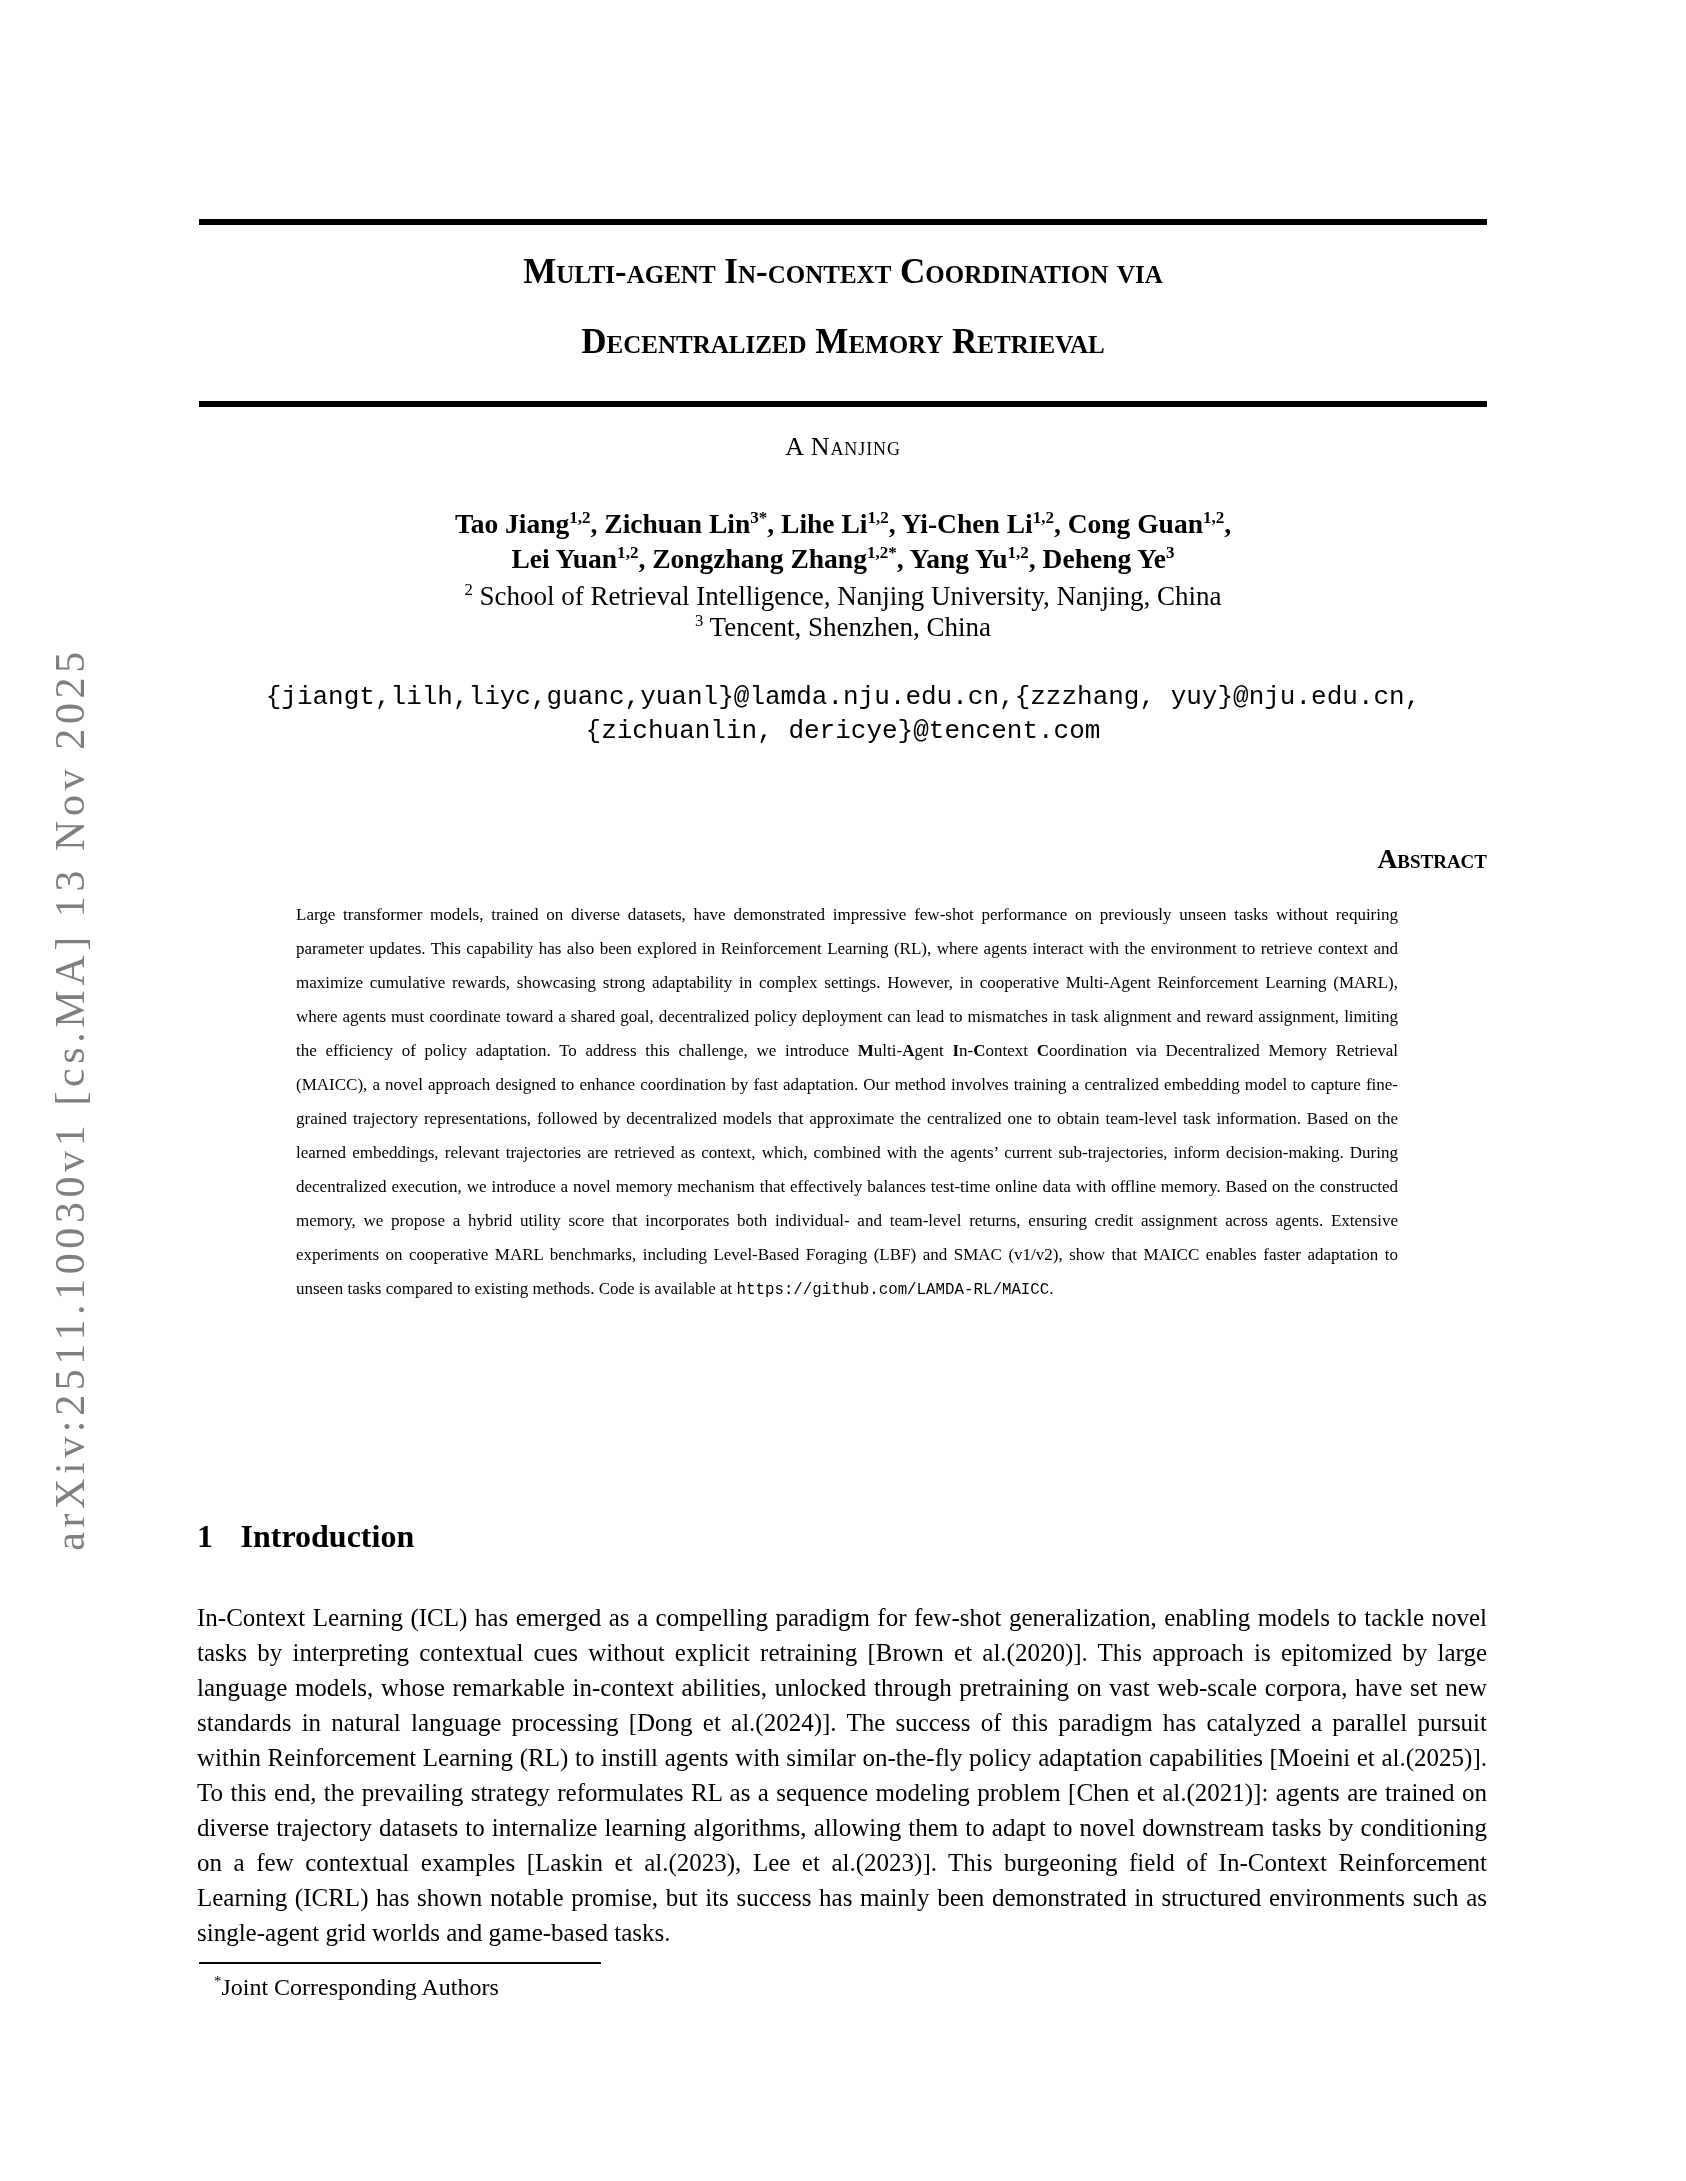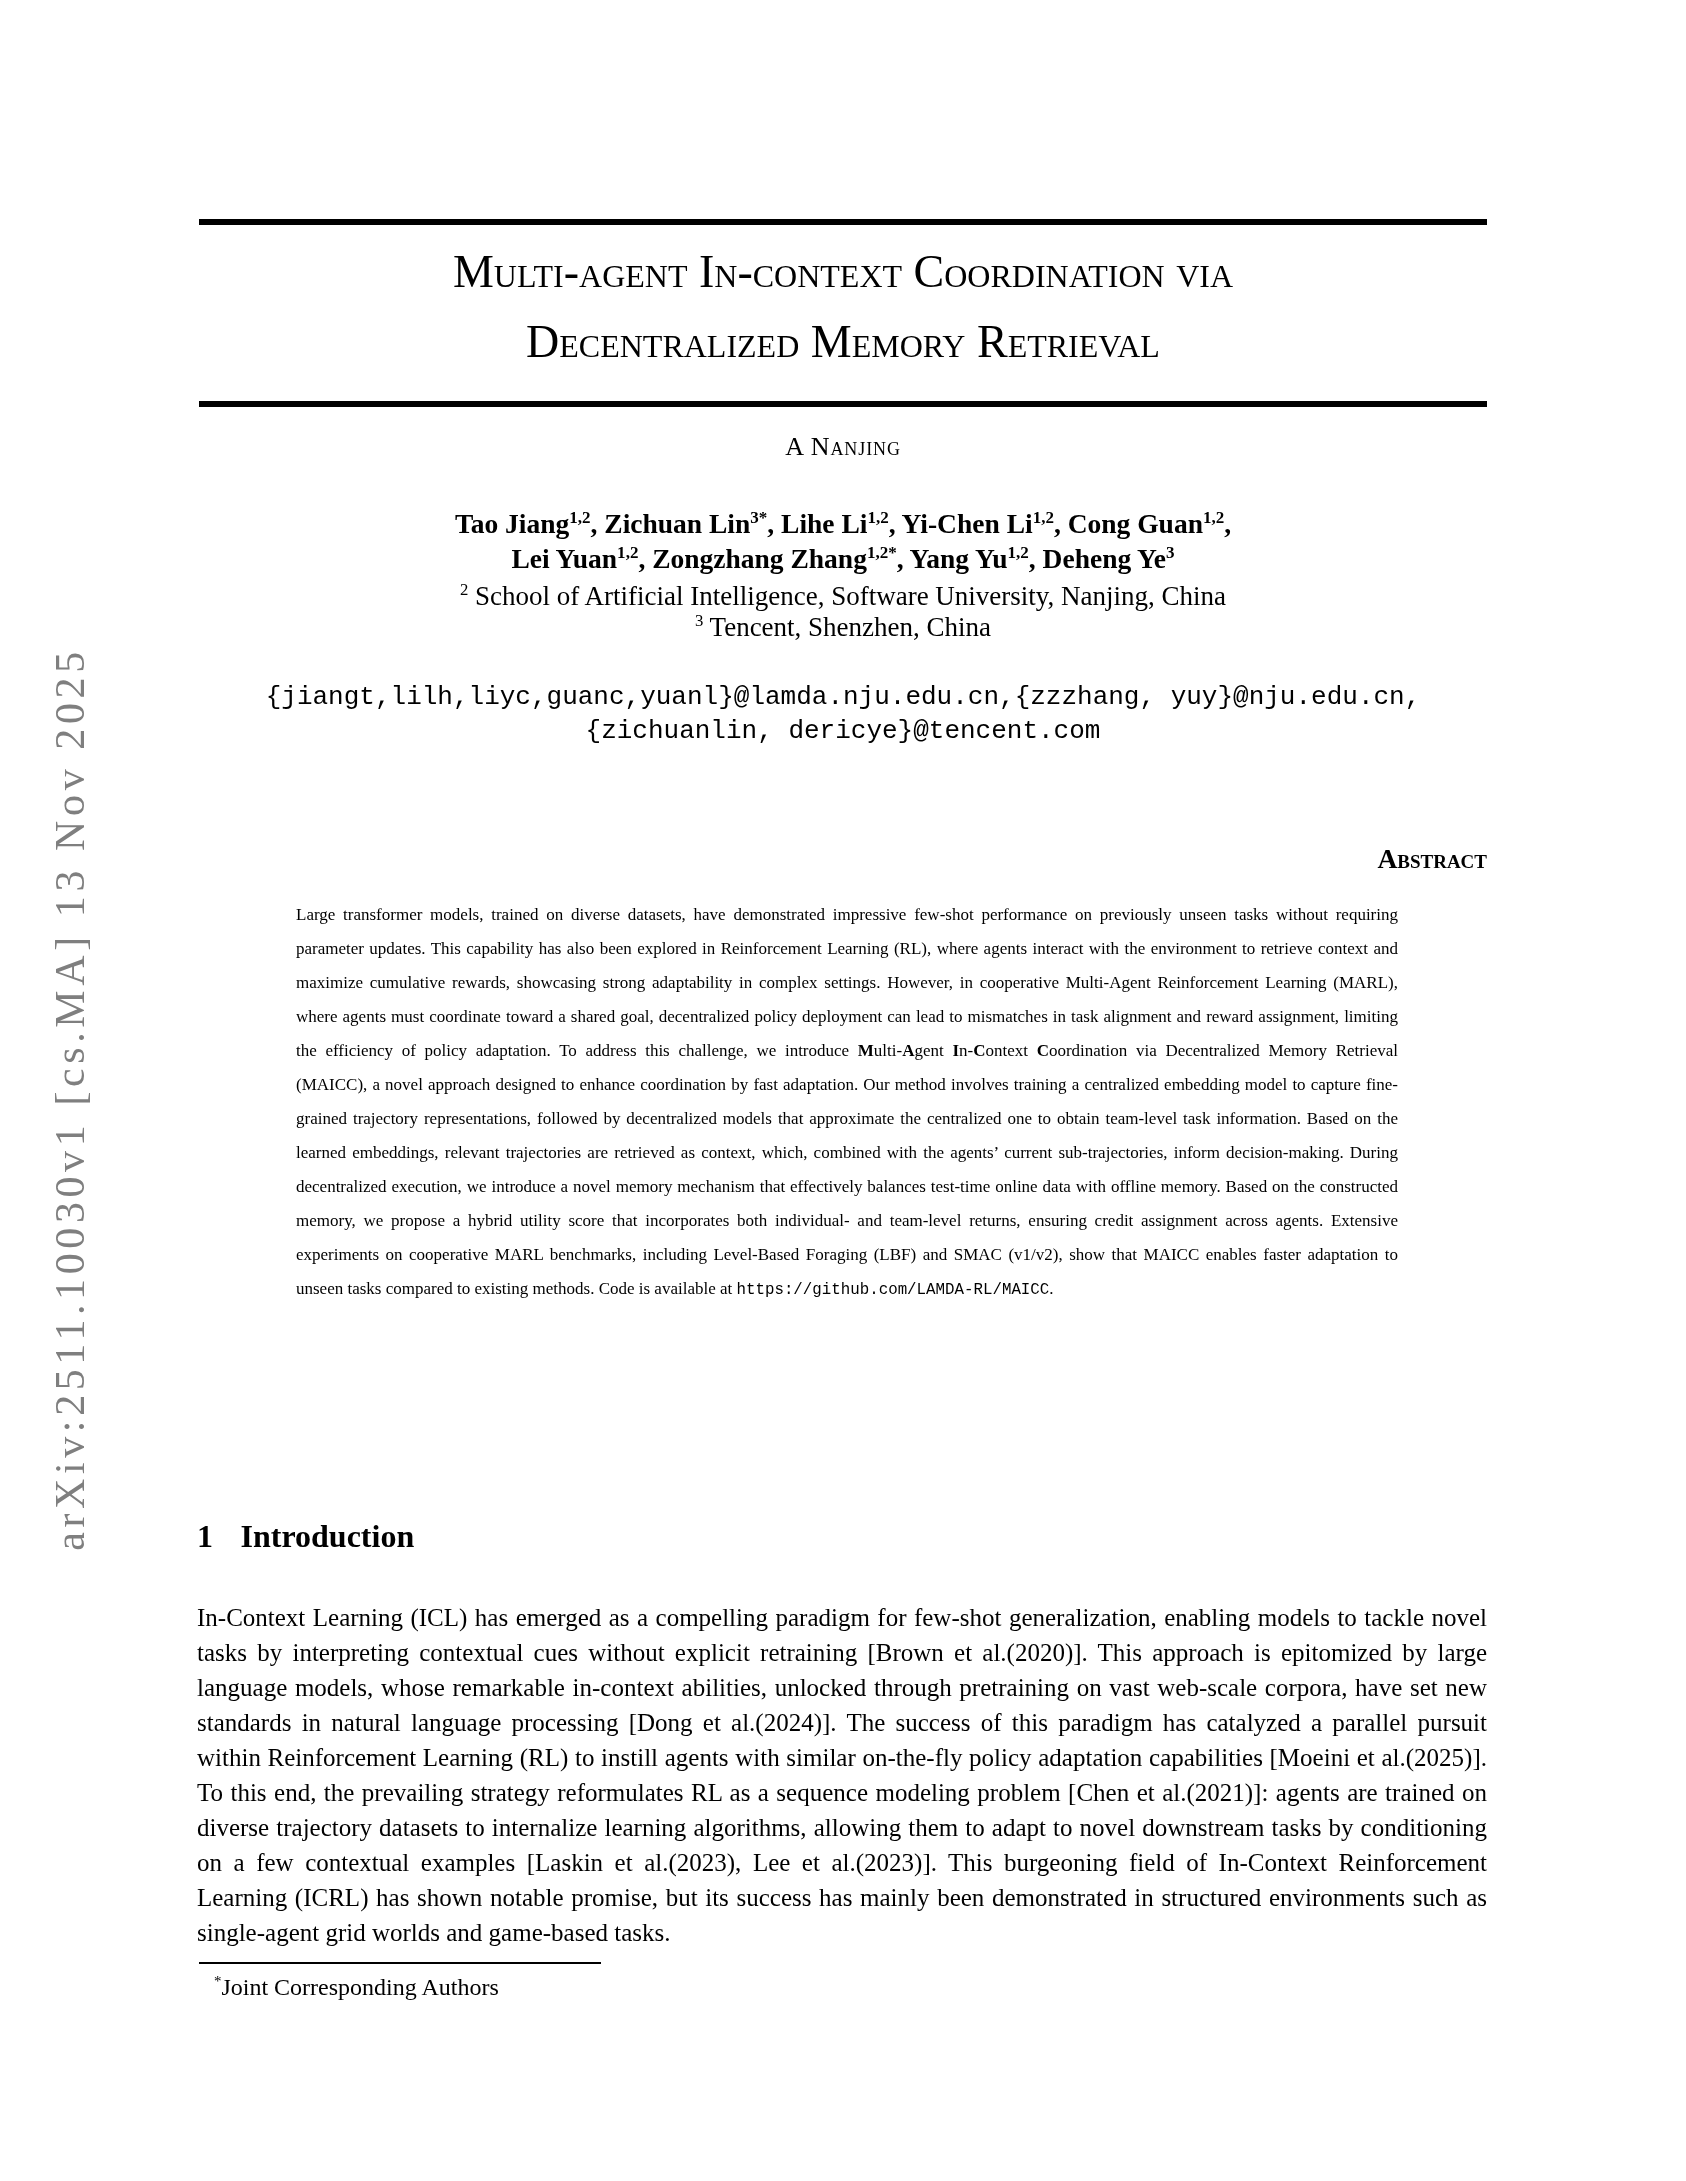--- a/index.html
+++ b/index.html
@@ -8,22 +8,22 @@
     background:#ffffff; color:#000;
     font-family:"Liberation Serif", serif;
     overflow:hidden;
   }
   sup { font-size:0.62em; vertical-align:super; line-height:0; }
   .rule { position:absolute; left:199px; width:1288px; height:5.5px; background:#000; }
   .rule-top { top:219px; }
   .rule-mid { top:401px; }
   .paper-title {
     position:absolute; left:199px; top:237px; width:1288px;
-    text-align:center; font-variant:small-caps; font-weight:normal;
-    font-size:46px; line-height:70px; margin:0;
+    text-align:center; font-variant:small-caps; font-weight:bold;
+    font-size:35px; line-height:70px; margin:0;
   }
   .preprint-label {
     position:absolute; left:199px; top:432px; width:1288px;
     text-align:center; font-variant:small-caps; font-size:26px;
     letter-spacing:0.9px;
   }
   .authors {
     position:absolute; left:107px; top:506px; width:1472px;
     text-align:center; font-weight:bold; font-size:27.5px; line-height:35px;
   }
@@ -79,21 +79,21 @@
   <div class="rule rule-mid"></div>
 
   <div class="preprint-label">A Nanjing</div>
 
   <div class="authors">
     <div>Tao Jiang<sup>1,2</sup>, Zichuan Lin<sup>3*</sup>, Lihe Li<sup>1,2</sup>, Yi-Chen Li<sup>1,2</sup>, Cong Guan<sup>1,2</sup>,</div>
     <div>Lei Yuan<sup>1,2</sup>, Zongzhang Zhang<sup>1,2*</sup>, Yang Yu<sup>1,2</sup>, Deheng Ye<sup>3</sup></div>
   </div>
 
   <div class="affils">
-    <div><sup>2</sup><span> School of Artificial Intelligence, Software University, Nanjing, China</span></div>
+    <div><sup>2</sup><span> School of Retrieval Intelligence, Nanjing University, Nanjing, China</span></div>
     <div><sup>3</sup><span> Tencent, Shenzhen, China</span></div>
   </div>
 
   <div class="emails">
     <div>{jiangt,lilh,liyc,guanc,yuanl}@lamda.nju.edu.cn,{zzzhang, yuy}@nju.edu.cn,</div>
     <div>{zichuanlin, dericye}@tencent.com</div>
   </div>
 
   <div class="abstract-heading">Abstract</div>
 

